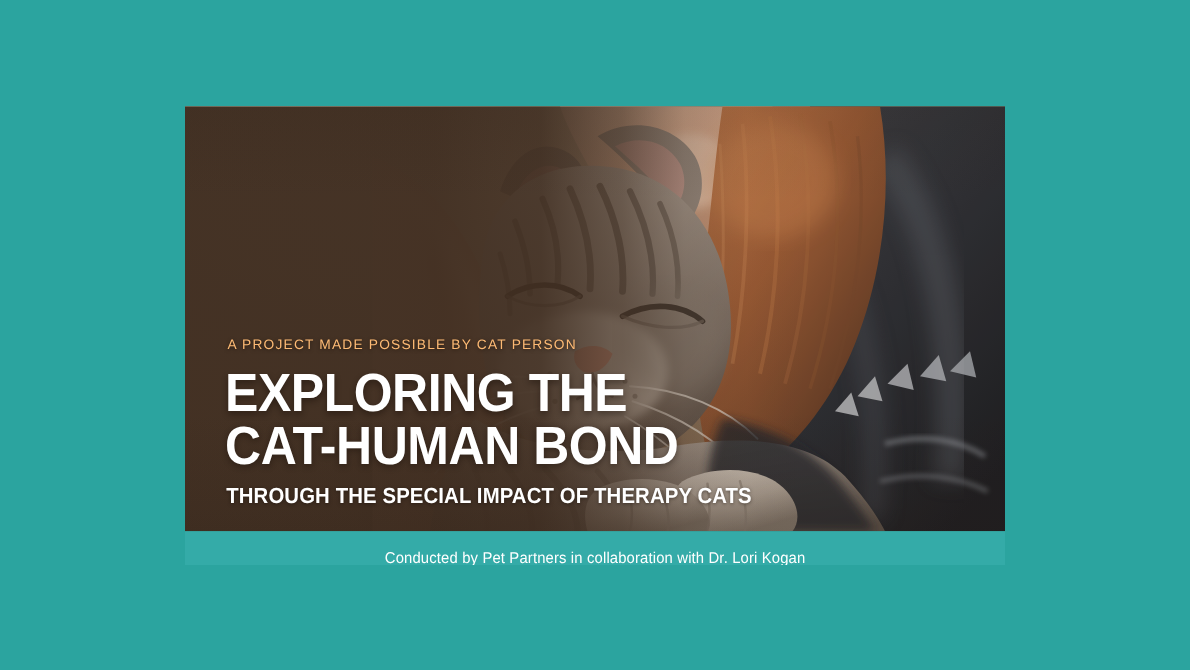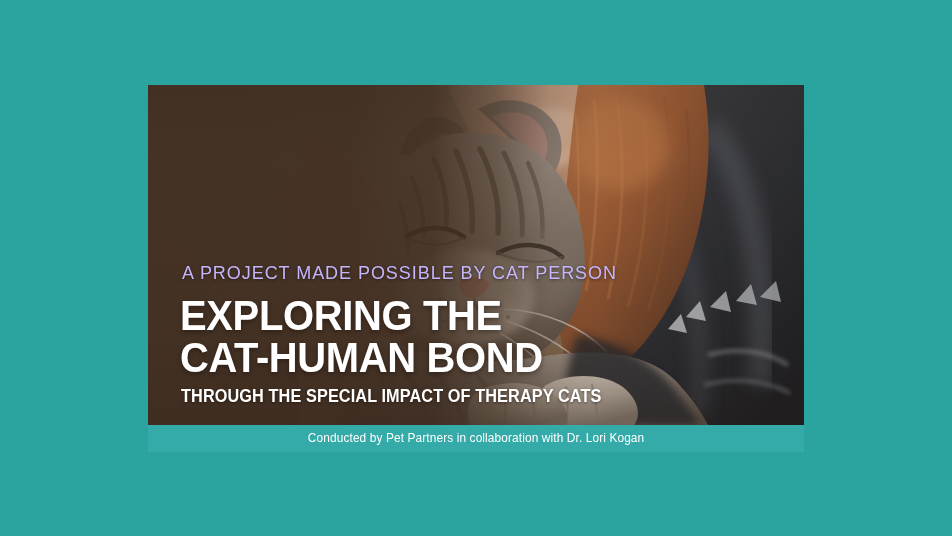--- a/index.html
+++ b/index.html
@@ -84,23 +84,23 @@
 
   
   #copy {
     position: absolute;
     left: 32px;
     bottom: 20px;
     width: 430px;
     z-index: 5;
   }
   #eyebrow {
-    color: #c4b5fd;
+    color: #fdba74;
     font-family: "Liberation Sans", sans-serif;
-    font-size: 18px;
+    font-size: 11px;
     font-weight: 400;
     letter-spacing: 0.95px;
     line-height: 1;
     margin: 0 0 13px 2px;
     white-space: nowrap;
     text-shadow: 0 1px 3px rgba(20,12,6,0.55);
   }
   .headline {
     color: #ffffff;
     font-family: "Liberation Sans Narrow", "Liberation Sans", sans-serif;
@@ -133,21 +133,21 @@
 
   
   #caption-bar {
     position: absolute;
     left: 0;
     top: 340px;
     width: 656px;
     height: 27px;
     background: #34aba8;
     display: flex;
-    align-items: center;
+    align-items: flex-end;
     justify-content: center;
   }
   #caption-text {
     color: #ffffff;
     font-family: "Liberation Sans Narrow", "Liberation Sans", sans-serif;
     font-size: 12.5px;
     font-weight: 400;
     letter-spacing: 0.12px;
     line-height: 1;
     white-space: nowrap;

